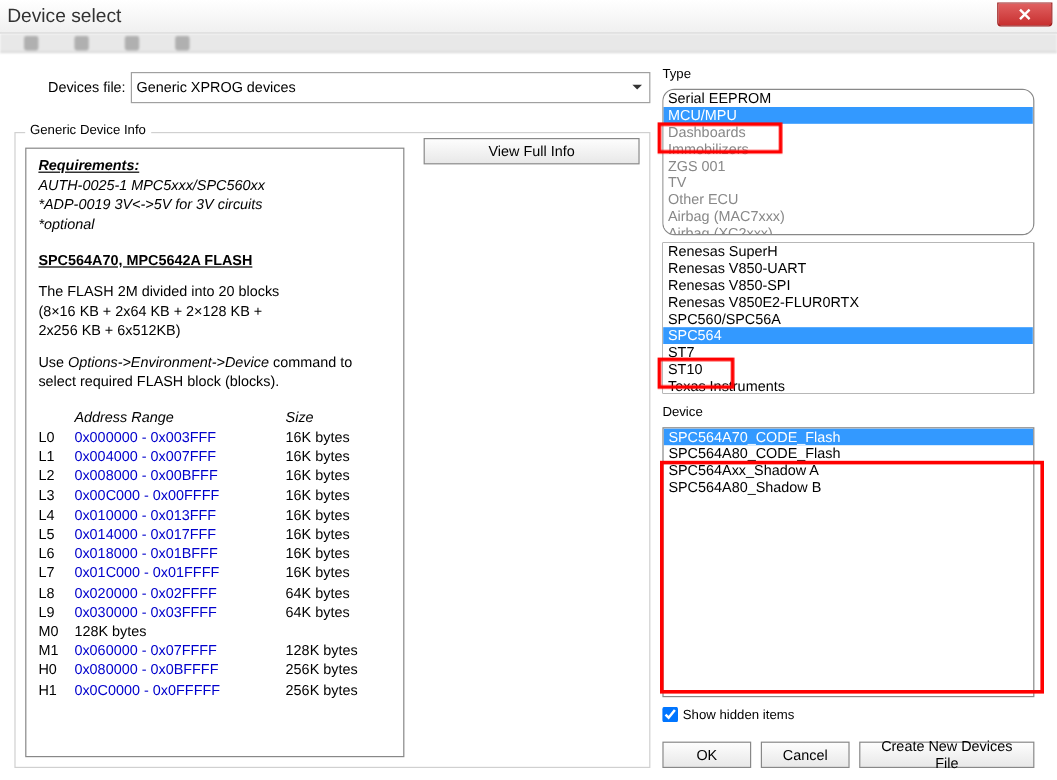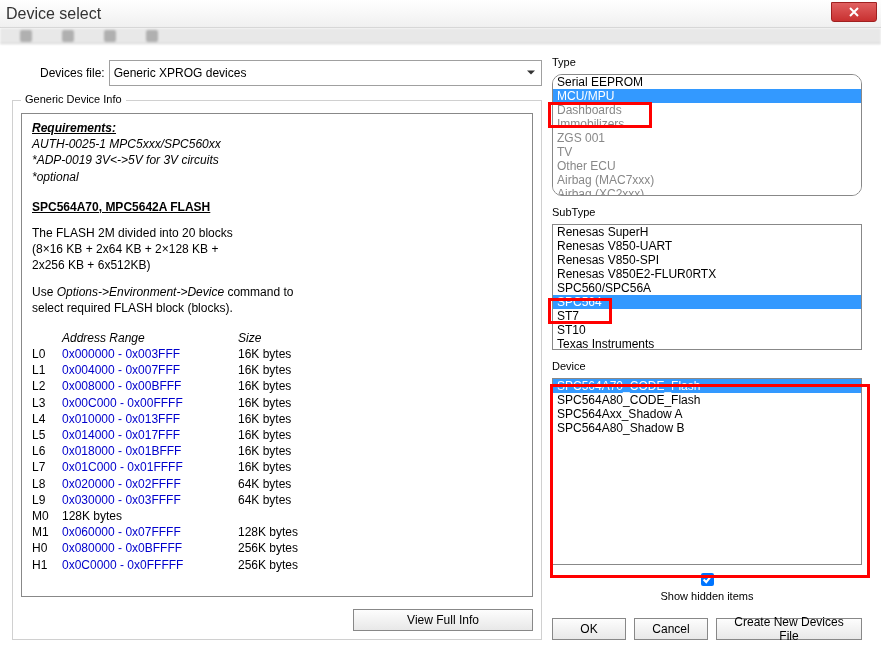--- a/index.html
+++ b/index.html
@@ -14,21 +14,21 @@
     .blurred-icon { width:12px; height:12px; background:#b0b0b0; border-radius:2px;}
     
     .main-area { display: flex; height: calc(650px - 46px); padding: 8px 12px; gap: 10px; }
     .left-col { width: 530px; display: flex; flex-direction: column; }
     .right-col { width: 310px; display: flex; flex-direction: column; gap: 6px; }
     
     .devices-file-row { display: flex; align-items: center; gap: 4px; padding: 8px 0 14px 28px; }
     .combo { flex: 1; height: 22px; border: 1px solid #a0a0a0; background: #fff; display: flex; align-items: center; padding: 12px 4px; position: relative; cursor: pointer;}
     .combo::after { content: ""; position: absolute; right: 6px; top: 50%; transform: translateY(-30%); border: 4px solid transparent; border-top-color: #333; }
     
-    .group { border: 1px solid #d0d0d0; position: relative; flex: 1; display: flex; flex-direction: column; margin-top:0;}
+    .group { border: 1px solid #d0d0d0; position: relative; flex: 1; display: flex; flex-direction: row; margin-top:10px;}
     .group-label { position: absolute; top: -8px; left: 8px; background: #fff; padding: 0 4px; font-size: 11px; }
     
     .info-pane { flex: 1; border: 1px solid #888; margin: 12px 8px 8px 8px; overflow-y: scroll; padding: 6px 10px; font-family: Arial, sans-serif; font-size: 12px; line-height: 1.35;}
     .info-pane .req-title { font-weight: bold; font-style: italic; text-decoration: underline; }
     .info-pane .req-line { font-style: italic; }
     .info-pane .section-title { font-weight: bold; text-decoration: underline; margin-top: 14px;}
     .info-pane .body-text { margin-top: 10px; }
     .info-pane .italic { font-style: italic; }
     
     .mem-table { margin-top: 14px; font-family: Arial, sans-serif; }
@@ -48,21 +48,21 @@
     .listbox-item { padding: 0px 4px; white-space: nowrap; cursor: pointer; line-height: 14px;}
     .listbox-item.selected { background: #3399ff; color: #fff; }
     .listbox-item.dimmed { color: #888; }
     
     .type-box { height: 122px; border-radius: 10px; }
     .subtype-box { height: 126px; }
     .device-box { height: 184px; flex:1;}
     
     .red-highlight { border: 3px solid #f00; position: absolute; pointer-events: none; z-index: 10;}
     
-    .checkbox-row { display: flex; align-items: center; gap: 4px; margin-top: 2px; font-size: 11px; flex-direction: column;}
+    .checkbox-row { display: flex; align-items: center; gap: 4px; margin-top: 2px; font-size: 11px;}
     .checkbox-row input { width: 13px; height: 13px;}
     
     .btn-row { display: flex; gap: 8px; margin-top: 10px; justify-content: flex-start;}
     
     ::-webkit-scrollbar { width: 16px; }
     ::-webkit-scrollbar-track { background: #f0f0f0; border-left:1px solid #ddd;}
     ::-webkit-scrollbar-thumb { background: #c8c8c8; border: 1px solid #aaa; }
     ::-webkit-scrollbar-button { background: #e8e8e8; height:16px; border:1px solid #aaa;}
     
     .hl1 { left: 548px; top: 102px; width: 104px; height: 26px; }
@@ -200,21 +200,20 @@
         <div class="listbox-item selected">MCU/MPU</div>
         <div class="listbox-item dimmed">Dashboards</div>
         <div class="listbox-item dimmed">Immobilizers</div>
         <div class="listbox-item dimmed">ZGS 001</div>
         <div class="listbox-item dimmed">TV</div>
         <div class="listbox-item dimmed">Other ECU</div>
         <div class="listbox-item dimmed">Airbag (MAC7xxx)</div>
         <div class="listbox-item dimmed">Airbag (XC2xxx)</div>
       </div>
 
-    <div class="section-label">SubType</div>
     <div class="listbox subtype-box" id="subtype-list">
         <div class="listbox-item">Renesas SuperH</div>
         <div class="listbox-item">Renesas V850-UART</div>
         <div class="listbox-item">Renesas V850-SPI</div>
         <div class="listbox-item">Renesas V850E2-FLUR0RTX</div>
         <div class="listbox-item">SPC560/SPC56A</div>
         <div class="listbox-item selected">SPC564</div>
         <div class="listbox-item">ST7</div>
         <div class="listbox-item">ST10</div>
         <div class="listbox-item">Texas Instruments</div>

